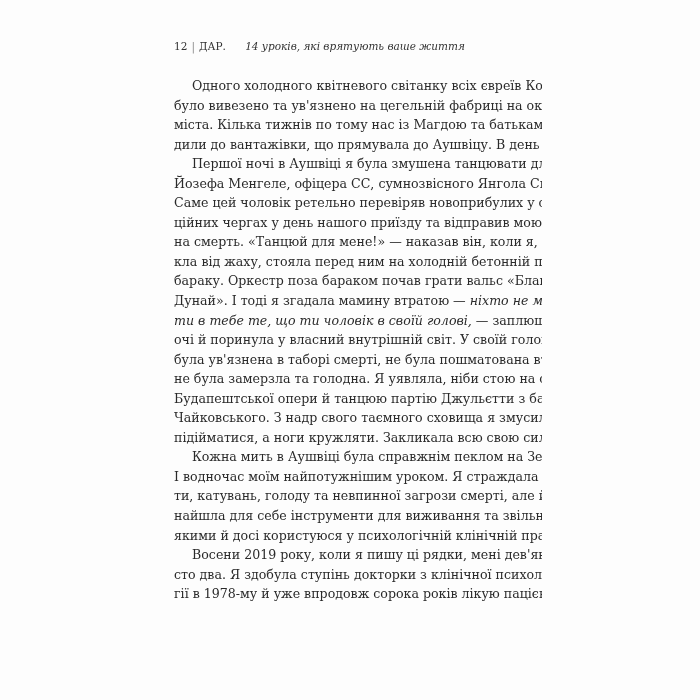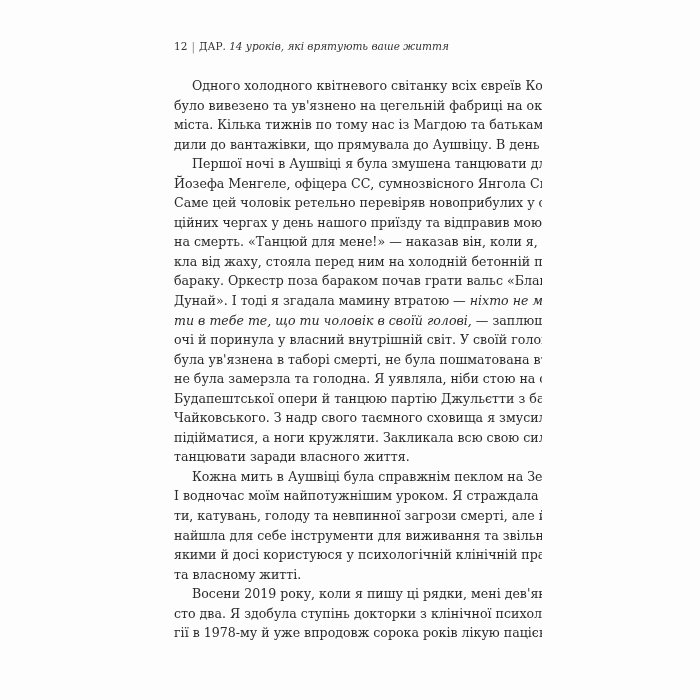--- a/index.html
+++ b/index.html
@@ -1,21 +1,21 @@
 <!DOCTYPE html>
 <html><head>
 <meta charset="utf-8">
 <style>
   html, body { margin: 0; padding: 0; background: #ffffff; }
   body { width: 700px; height: 700px; position: relative; overflow: hidden; }
   .page { position: absolute; left: 0; top: 0; width: 700px; height: 700px; background: #fdfdfd; }
   .header { position: absolute; left: 174px; top: 40px; font-family: "DejaVu Serif", serif; font-size: 10.5px; color: #333; white-space: nowrap; }
   .header .num { font-weight: normal; }
   .header .sep { color: #888; margin: 0 4px; }
-  .header .it { font-style: italic; }
+  .header .it { font-style: italic; margin-left: 16px; }
   .body { position: absolute; left: 174px; top: 76px; width: 368px; font-family: "DejaVu Serif", serif; font-size: 12.6px; color: #2a2a2a; }
   .line { height: 19.55px; line-height: 19.55px; white-space: nowrap; text-align: justify; text-align-last: justify; overflow: hidden; }
   .line.last { text-align-last: left; }
   .line.indent { padding-left: 18px; }
   .it { font-style: italic; }
 </style>
 </head>
 <body>
 
 <div class="page">
@@ -39,29 +39,27 @@
       <div class="line">кла від жаху, стояла перед ним на холодній бетонній підлозі</div>
       <div class="line">бараку. Оркестр поза бараком почав грати вальс «Блакитний</div>
       <div class="line"><span>Дунай». І тоді я згадала мамину втратою —</span> <span class="it">ніхто не може забра-</span></div>
       <div class="line"><span class="it">ти в тебе те, що ти чоловік в своїй голові,</span> <span>— заплющила</span></div>
       <div class="line">очі й поринула у власний внутрішній світ. У своїй голові я не</div>
       <div class="line">була ув'язнена в таборі смерті, не була пошматована втратою,</div>
       <div class="line">не була замерзла та голодна. Я уявляла, ніби стою на сцені</div>
       <div class="line">Будапештської опери й танцюю партію Джульєтти з балету</div>
       <div class="line">Чайковського. З надр свого таємного сховища я змусила руки</div>
       <div class="line">підійматися, а ноги кружляти. Закликала всю свою силу, щоб</div>
-      <div class="line last">танцювати заради власного життя.</div>
     </div>
     <div>
       <div class="line indent">Кожна мить в Аушвіці була справжнім пеклом на Землі.</div>
       <div class="line">І водночас моїм найпотужнішим уроком. Я страждала від утра-</div>
       <div class="line">ти, катувань, голоду та невпинної загрози смерті, але й від-</div>
       <div class="line">найшла для себе інструменти для виживання та звільнення,</div>
       <div class="line">якими й досі користуюся у психологічній клінічній практиці</div>
-      <div class="line last">та власному житті.</div>
     </div>
     <div>
       <div class="line indent">Восени 2019 року, коли я пишу ці рядки, мені дев'яно-</div>
       <div class="line">сто два. Я здобула ступінь докторки з клінічної психоло-</div>
       <div class="line">гії в 1978-му й уже впродовж сорока років лікую пацієнтів</div>
     </div>
   </div>
 </div>
 
 </body></html>

